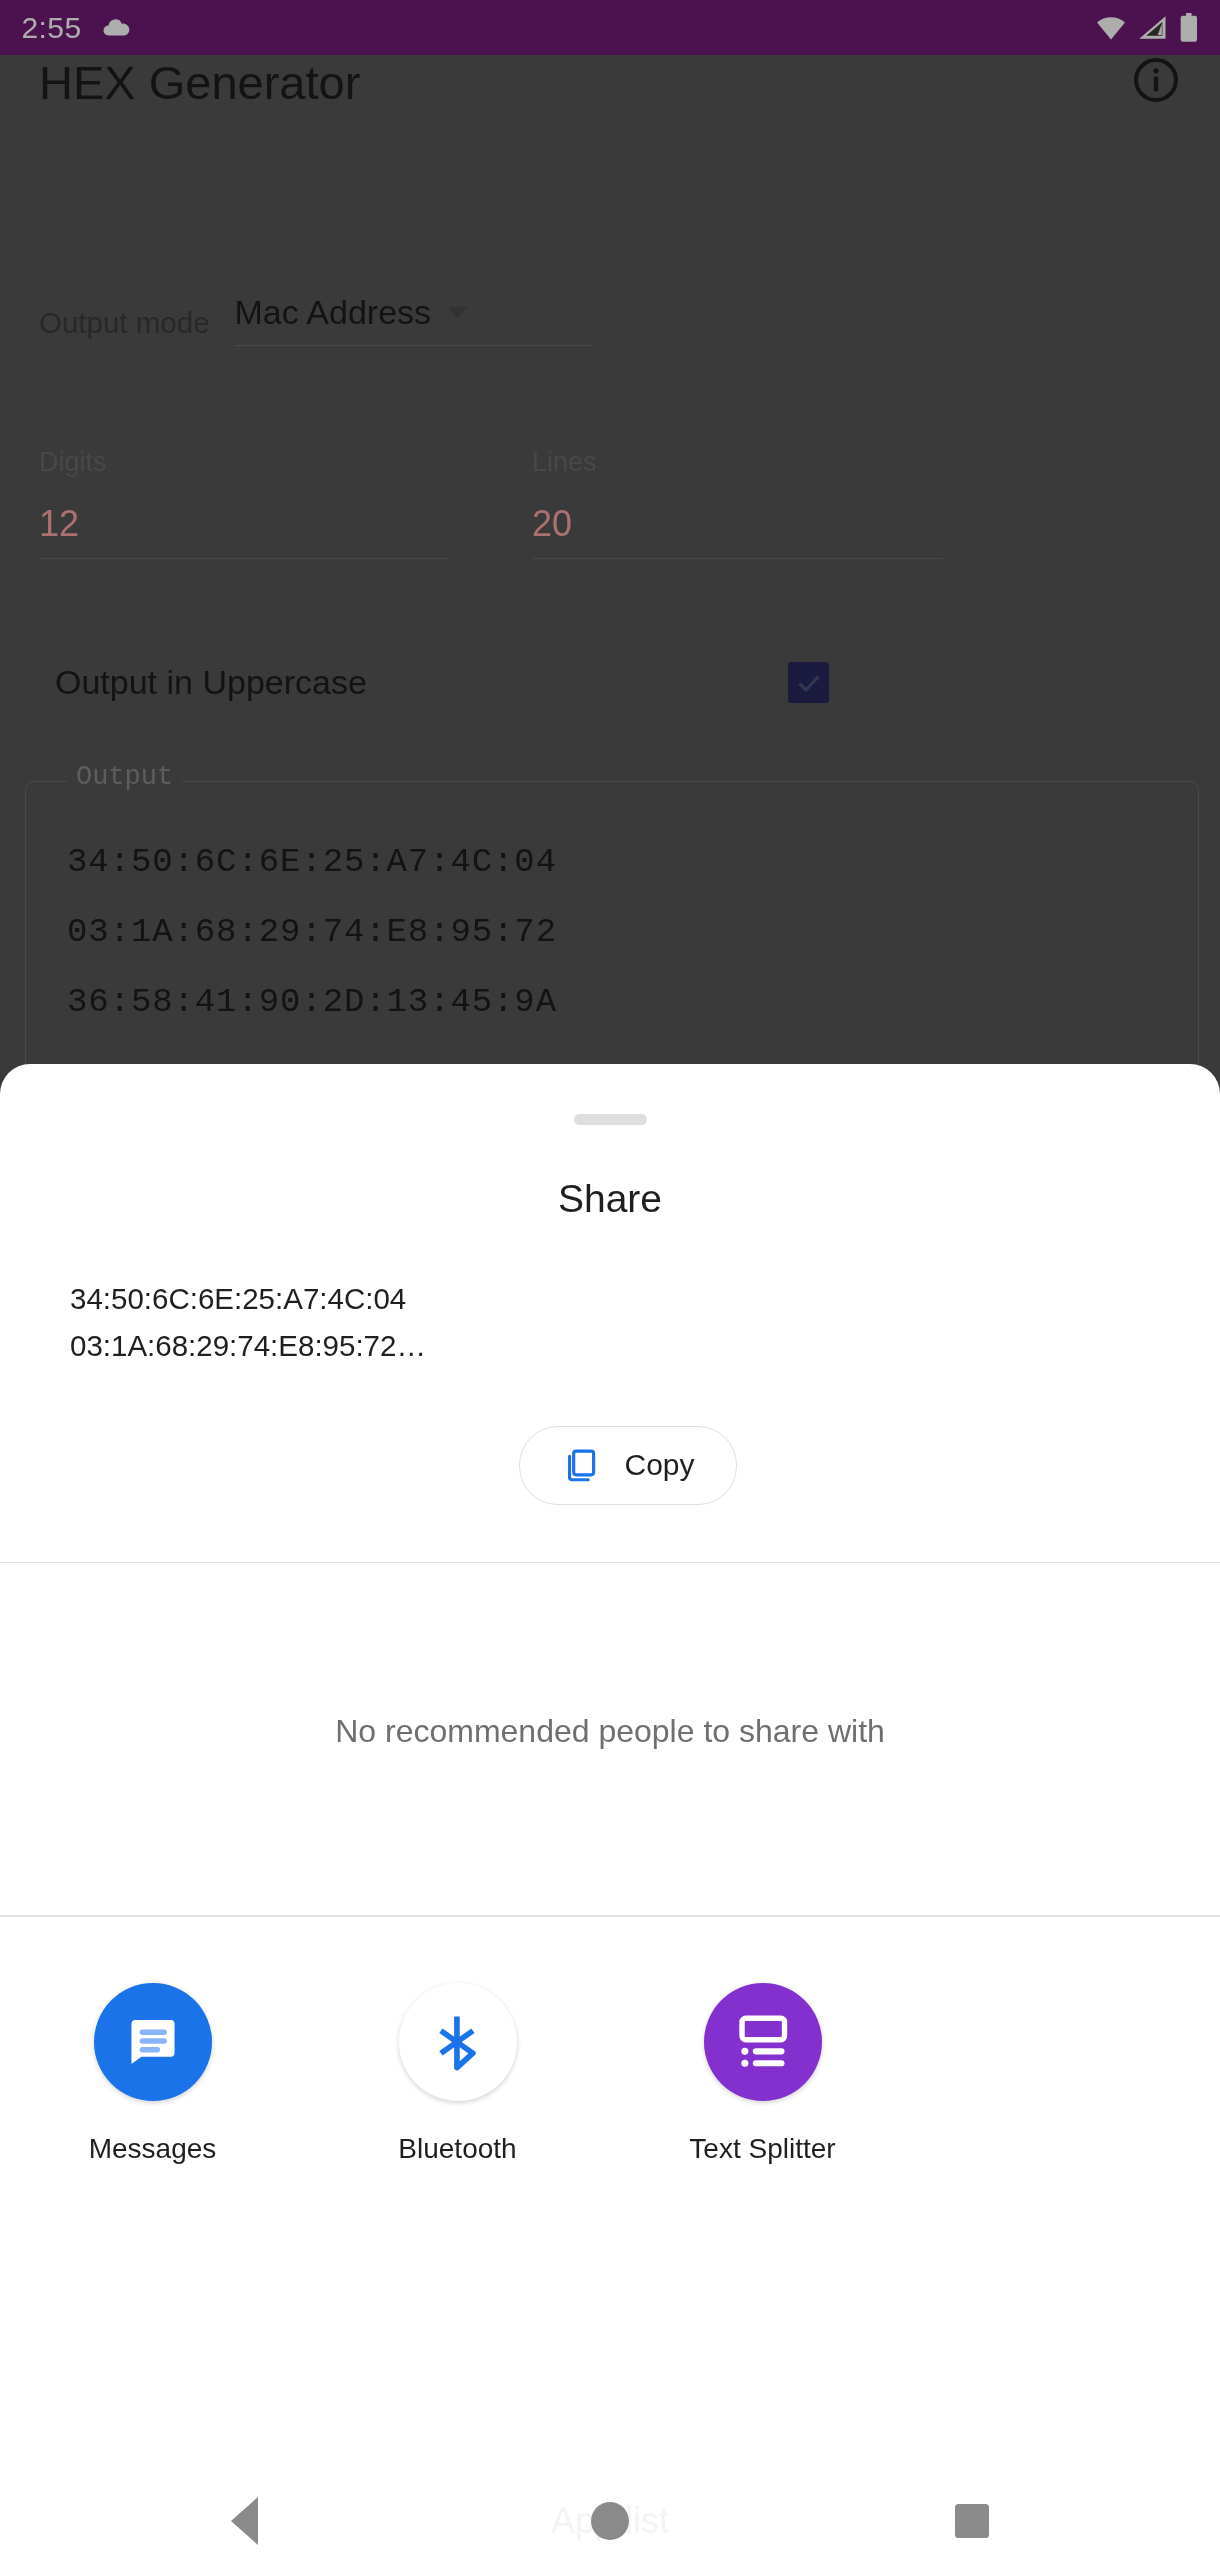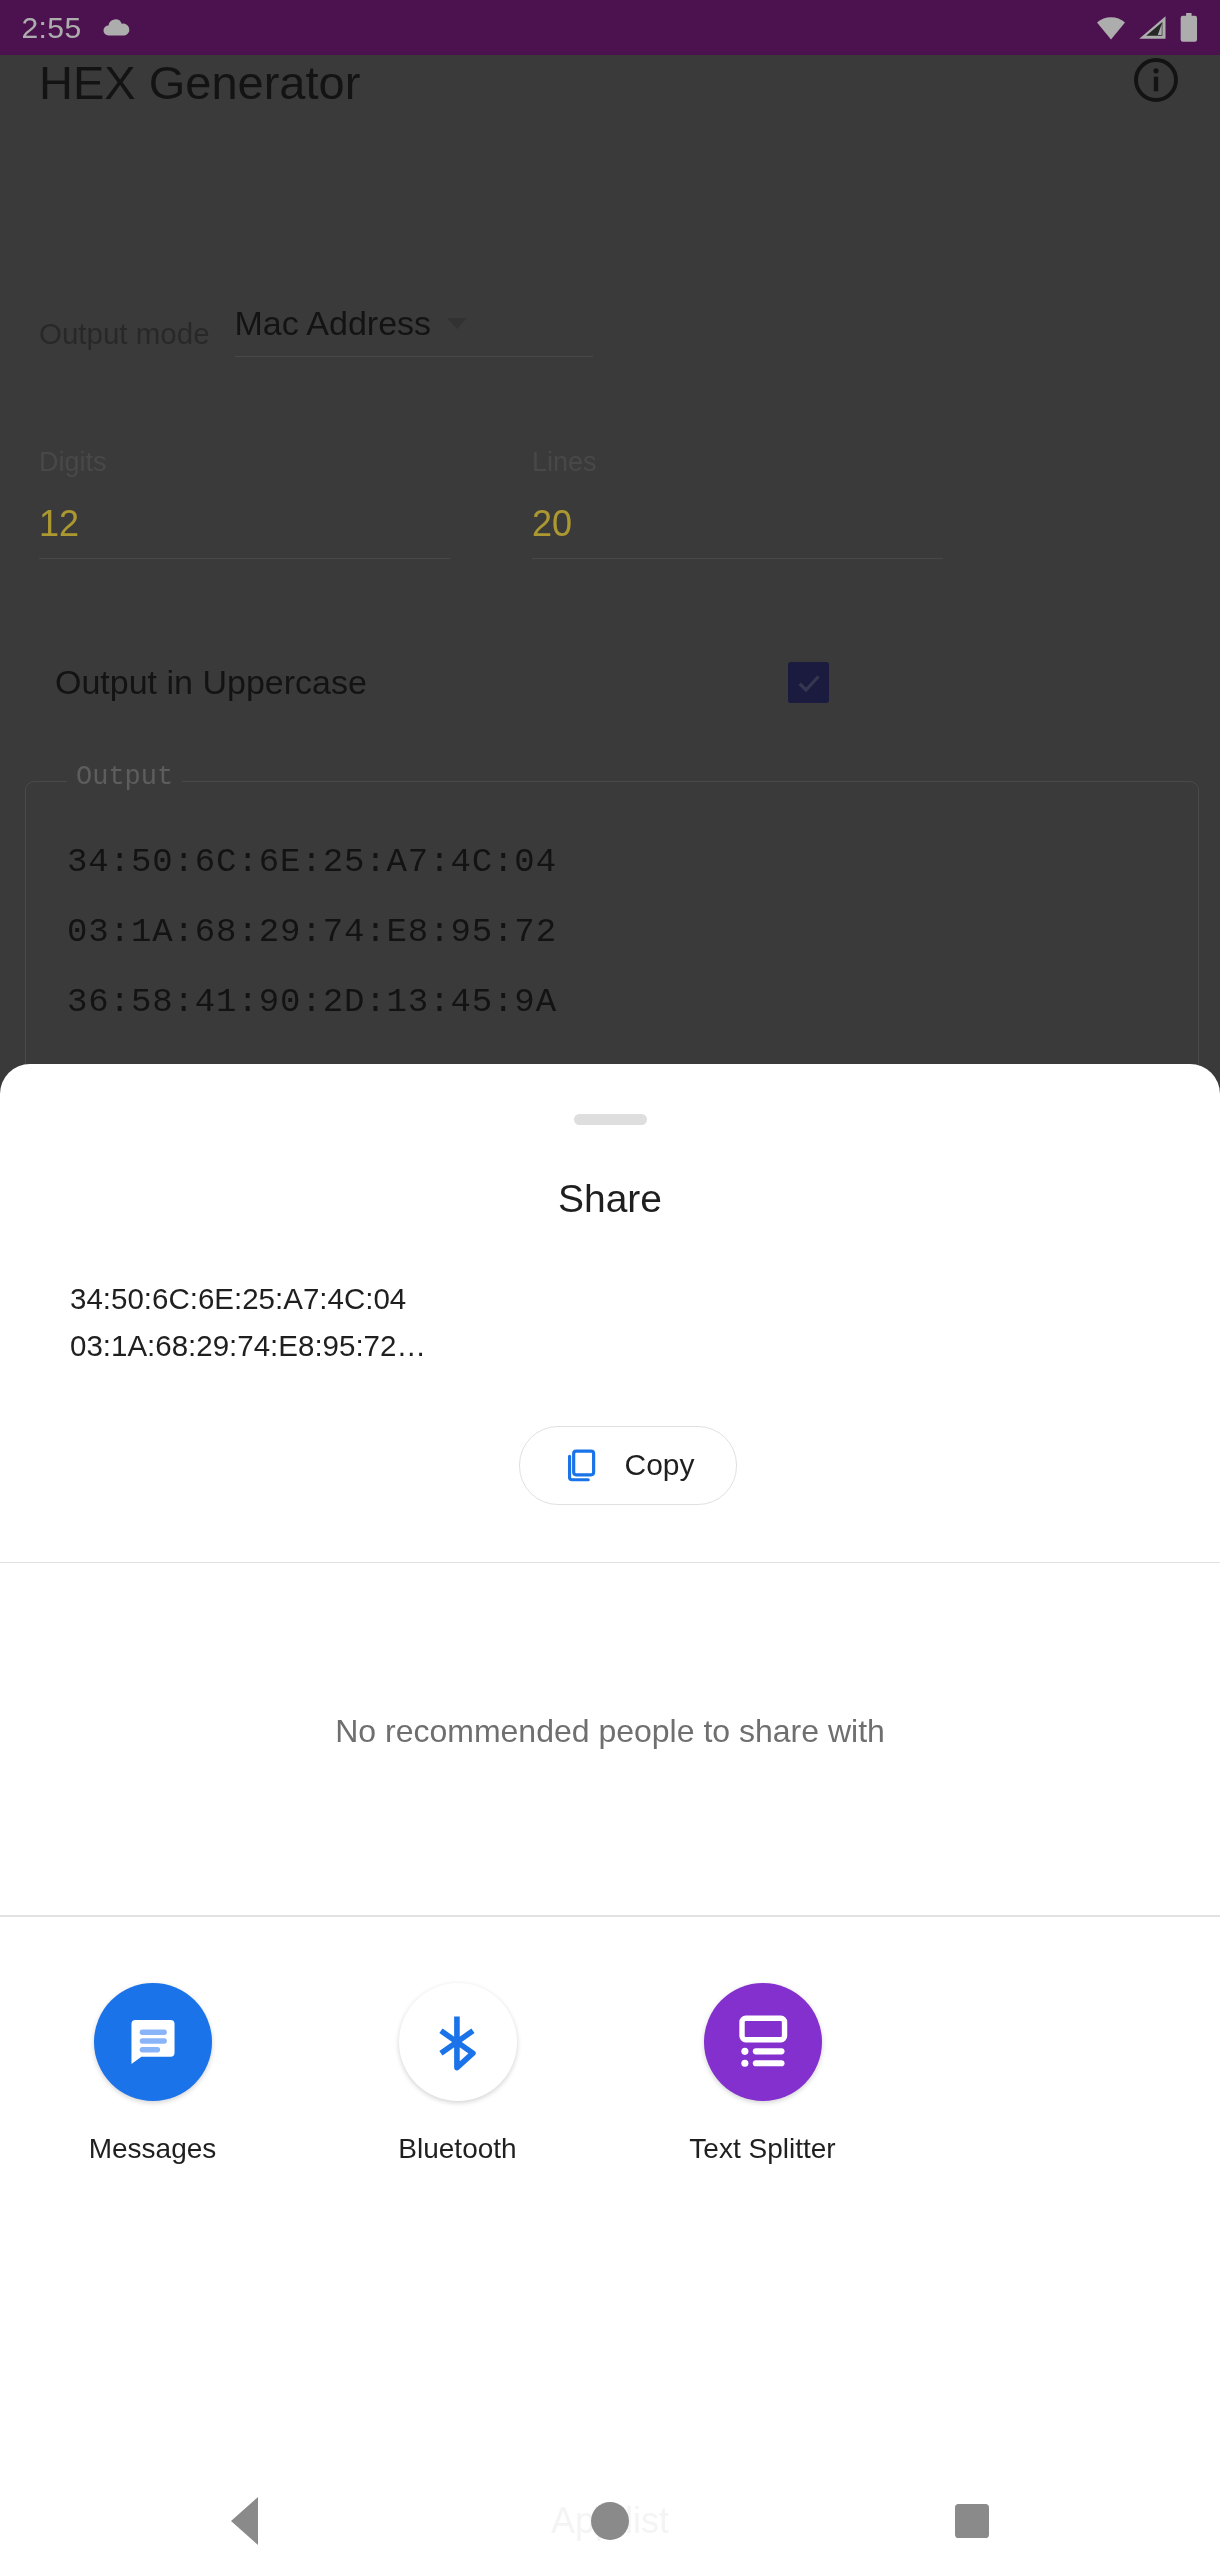--- a/index.html
+++ b/index.html
@@ -52,21 +52,21 @@
   }
   #app-title {
     font-size: 47px;
     color: #1d1d1d;
     font-weight: 400;
   }
   #info-button { margin-left: auto; }
 
   
   #output-mode-row {
-    position: absolute; left: 39px; top: 304px;
+    position: absolute; left: 39px; top: 293px;
     display: flex; align-items: flex-end;
   }
   #output-mode-label {
     font-size: 29.5px; color: #3c3c3c;
     padding-bottom: 5.4px;
   }
   #output-mode-select {
     margin-left: 25px;
     width: 358px;
     border-bottom: 1.8px solid #6a6a6a;
@@ -83,21 +83,21 @@
   }
 
   #numeric-row {
     position: absolute; left: 39px; top: 447px;
     width: 1141px;
     display: flex;
   }
   .num-field { width: 411px; margin-right: 82px; }
   .num-label { font-size: 27px; color: #6b6b6b; }
   .num-value {
-    font-size: 36px; color: #fde047;
+    font-size: 36px; color: #fca5a5;
     margin-top: 25px; padding-bottom: 12.5px;
     border-bottom: 1.8px solid #6a6a6a;
   }
 
   #uppercase-row {
     position: absolute; left: 55px; top: 662px;
     width: 1141px;
     display: flex; align-items: center;
   }
   #uppercase-label { font-size: 34px; color: #1c1c1c; }

